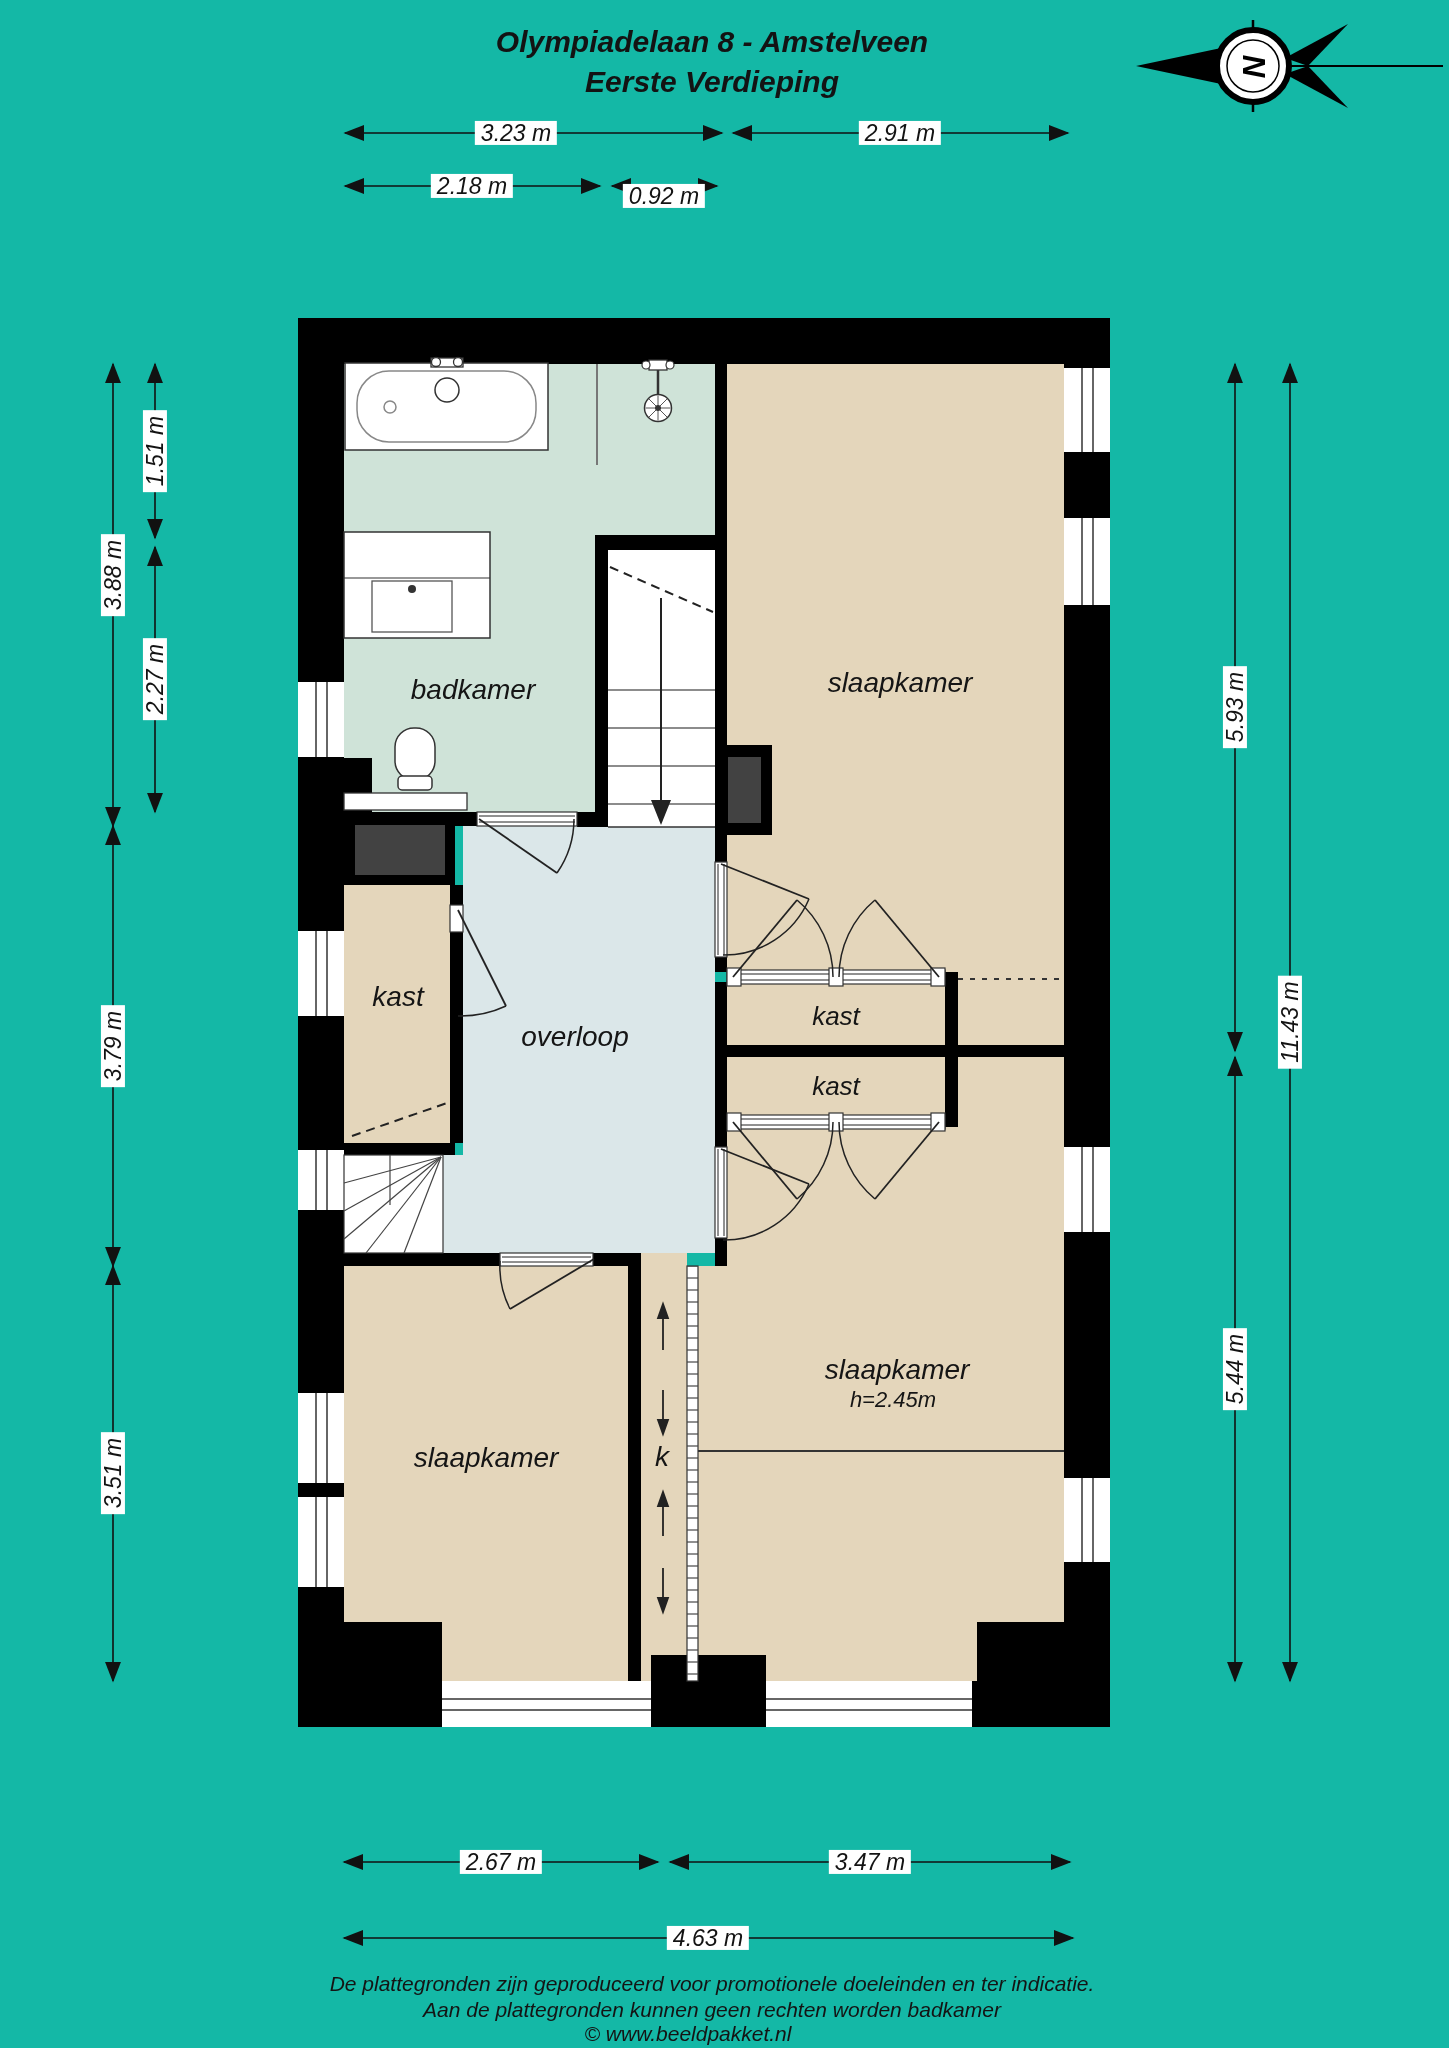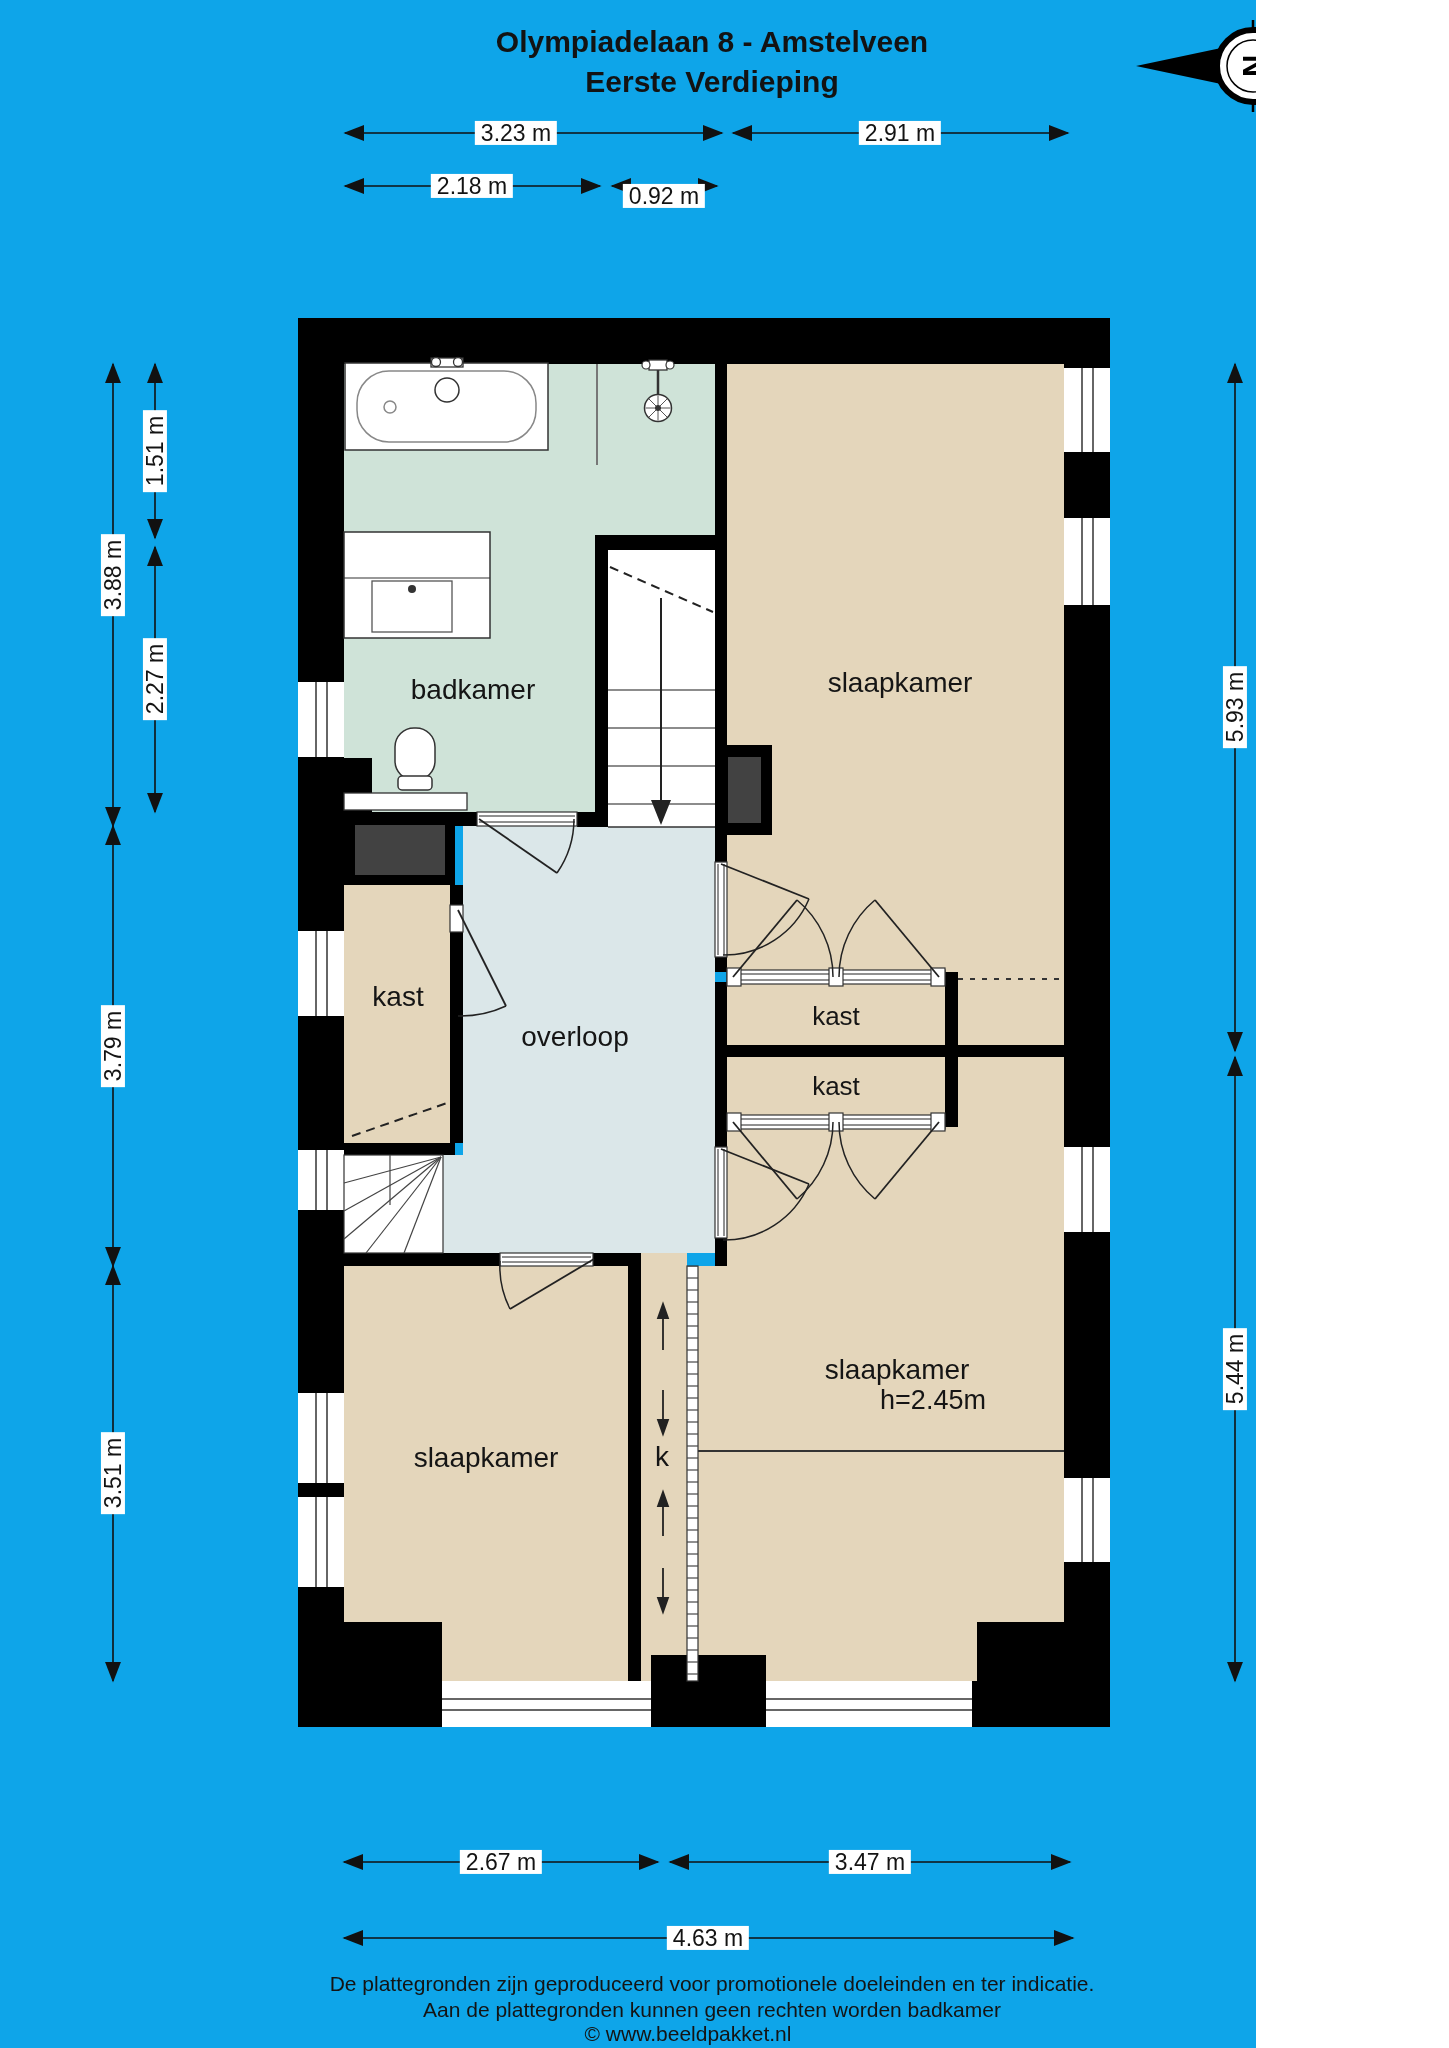--- a/index.html
+++ b/index.html
@@ -1,20 +1,20 @@
 <!DOCTYPE html>
 <html><head>
 <meta charset="utf-8">
 <style>
   html,body{margin:0;padding:0;background:#fff;}
-  .page{position:relative;width:1256px;height:2048px;background:#0ea5e9;overflow:hidden;
-        font-family:"Liberation Sans", sans-serif;color:#111;}
+  .page{position:relative;width:1449px;height:2048px;background:#14b8a6;overflow:hidden;
+        font-family:"Liberation Sans", sans-serif;color:#111;font-style:italic;}
   .lbl{position:absolute;transform:translate(-50%,-50%);white-space:nowrap;
        font-size:28px;color:#151515;line-height:1;}
-  .lbl.small{font-size:27px;margin-left:40px;}
+  .lbl.small{font-size:22px;}
   .ttl{position:absolute;transform:translate(-50%,-50%);white-space:nowrap;
        font-weight:bold;font-size:30px;color:#131313;}
   .dim{position:absolute;transform:translate(-50%,-50%);white-space:nowrap;
        font-size:23px;color:#131313;background:#fff;padding:0 6px;line-height:1.05;}
   .dim.vert{transform:translate(-50%,-50%) rotate(-90deg);}
   .foot{position:absolute;transform:translate(-50%,-50%);white-space:nowrap;
         font-size:21px;color:#141414;}
   .north{position:absolute;transform:translate(-50%,-50%) rotate(90deg);
          font-weight:bold;font-size:31px;color:#000;}
   svg{position:absolute;left:0;top:0;}

